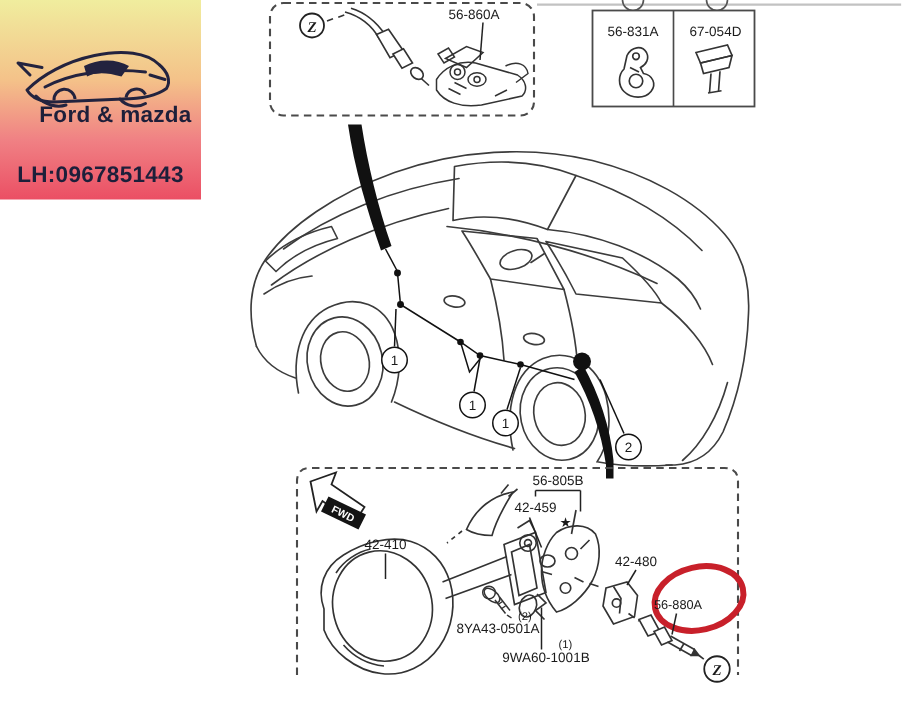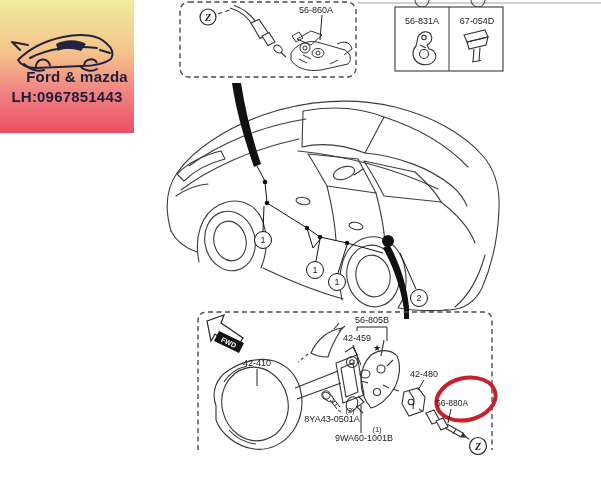--- a/index.html
+++ b/index.html
@@ -5,21 +5,21 @@
   html,body{margin:0;padding:0;background:#fff;}
   .stage{position:relative;width:601px;height:480px;background:#ffffff;overflow:hidden;
          font-family:"Liberation Sans",sans-serif;}
   .diagram-svg{position:absolute;left:0;top:0;}
   .logo{position:absolute;left:0;top:0;width:134px;height:133px;
         background:linear-gradient(180deg,#f0ed9e 0%,#f4c289 40%,#f08184 70%,#eb4f64 100%);
         z-index:5;}
   .logo-text{position:absolute;left:0;width:134px;text-align:center;color:#1d1f3a;
              font-weight:bold;letter-spacing:0.2px;}
   .brand{top:68px;font-size:15px;margin-left:10px;}
-  .phone{top:88px;font-size:15px;}
+  .phone{top:108px;font-size:15px;}
   svg text{font-family:"Liberation Sans",sans-serif;fill:#1a1a1a;}
   .pn{font-size:9px;}
   .qty{font-size:7.5px;}
   .callout{font-size:9px;}
   .zone{font-size:10px;font-style:italic;font-family:"Liberation Serif",serif;font-weight:bold;}
   .fwd{font-size:7px;font-weight:bold;fill:#ffffff;}
   .star{font-size:9px;}
 </style>
 </head>
 <body>

